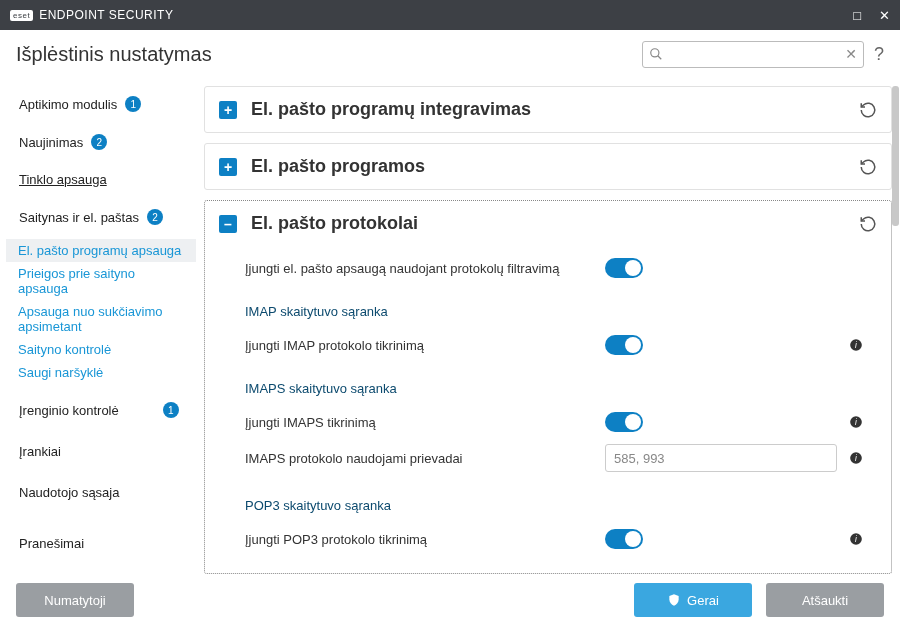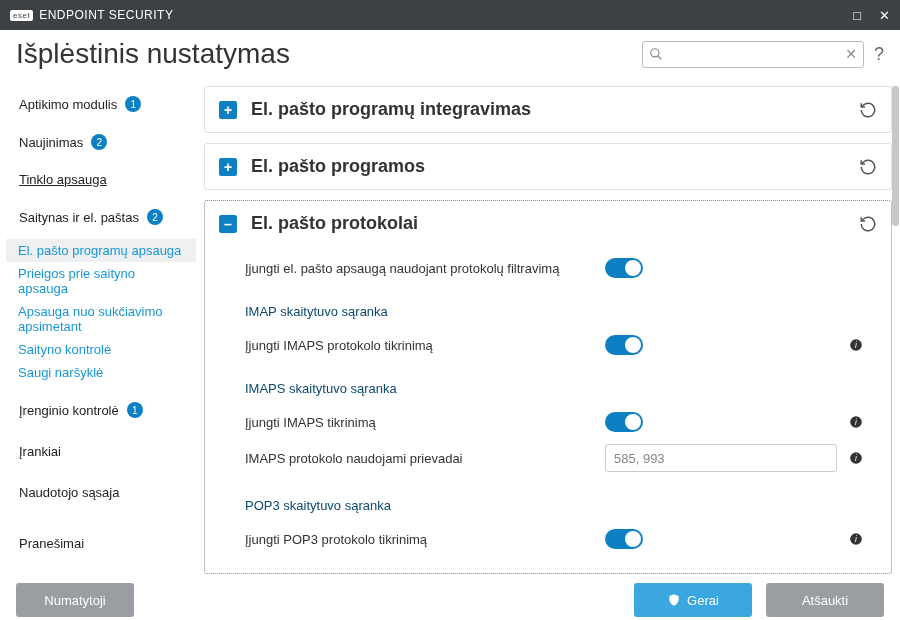--- a/index.html
+++ b/index.html
@@ -3,21 +3,21 @@
   <meta charset="utf-8">
   <style>
     *{box-sizing:border-box;margin:0;padding:0;font-family:"Segoe UI",Arial,sans-serif}
     body{width:900px;height:620px;overflow:hidden;background:#fff;position:relative}
     .titlebar{height:30px;background:#3d4045;display:flex;align-items:center;justify-content:space-between;padding:0 10px;color:#fff}
     .titlebar-left{display:flex;align-items:center;gap:6px;font-size:12px;letter-spacing:.5px}
     .logo-box{background:#fff;color:#3d4045;font-size:8px;font-weight:400;padding:1px 3px;border-radius:2px}
     .titlebar-right{display:flex;gap:18px;font-size:13px}
     .titlebar-right span{cursor:pointer}
     .header{height:48px;display:flex;align-items:center;justify-content:space-between;padding:0 16px 0 16px}
-    .page-title{font-size:28px;font-weight:400;color:#333}
+    .page-title{font-size:20px;font-weight:400;color:#333}
     .header-right{display:flex;align-items:center;gap:10px}
     .search{display:flex;align-items:center;border:1px solid #bbb;border-radius:3px;height:27px;width:222px;padding:0 6px}
     .search svg{width:14px;height:14px;color:#888}
     .search input{flex:1;border:none;outline:none;font-size:12px;padding:0 4px}
     .help{font-size:18px;color:#666;cursor:pointer}
     .body{display:flex;height:486px}
     .sidebar{width:225px;padding:10px 0 10px 6px;font-size:13px}
     .side-item{display:flex;align-items:center;padding:8px 10px;color:#222;cursor:pointer;border-left:3px solid transparent}
     .side-item.top{font-weight:400}
     .side-item .badge{display:inline-flex;align-items:center;justify-content:center;min-width:16px;height:16px;border-radius:8px;background:#0d80c4;color:#fff;font-size:10px;margin-left:8px;padding:0 4px}
@@ -91,21 +91,21 @@
       </div>
       <div class="side-item top" style="margin-bottom: 6px;">
         <span>Saitynas ir el. paštas</span>
         <span class="badge">2</span>
       </div>
       <div class="side-sub active">El. pašto programų apsauga</div>
       <div class="side-sub">Prieigos prie saityno apsauga</div>
       <div class="side-sub">Apsauga nuo sukčiavimo apsimetant</div>
       <div class="side-sub">Saityno kontrolė</div>
       <div class="side-sub">Saugi naršyklė</div>
-      <div class="side-item top" style="margin-bottom: 6px; margin-top: 10px;">
+      <div class="side-item top" style="margin-bottom: 6px; margin-top: 10px; gap: 36px;">
         <span>Įrenginio kontrolė</span>
         <span class="badge">1</span>
       </div>
       <div class="side-item top" style="margin-top: 10px;">
         <span>Įrankiai</span>
       </div>
       <div class="side-item top" style="margin-top: 10px;">
         <span>Naudotojo sąsaja</span>
       </div>
       <div class="side-item top" style="margin-top: 20px;">
@@ -150,21 +150,21 @@
 
         <div class="row">
           <div class="label">Įjungti el. pašto apsaugą naudojant protokolų filtravimą</div>
           <div class="ctrl">
               <div class="toggle"></div>
             </div>
         </div>
 
         <div class="section-h">IMAP skaitytuvo sąranka</div>
         <div class="row">
-          <div class="label">Įjungti IMAPS protokolo tikrinimą</div>
+          <div class="label">Įjungti IMAP protokolo tikrinimą</div>
           <div class="ctrl">
               <div class="toggle"></div>
             </div>
           <div class="info">
               <svg class="info-icon" viewBox="0 0 24 24" fill="currentColor">
                 <circle cx="12" cy="12" r="10"></circle>
                 <text x="12" y="17" text-anchor="middle" fill="#fff" font-size="14" font-family="serif" font-style="italic">i</text>
               </svg>
             </div>
         </div>

